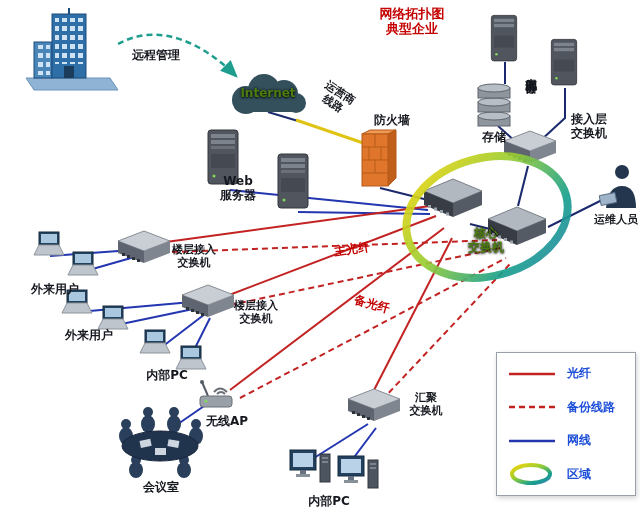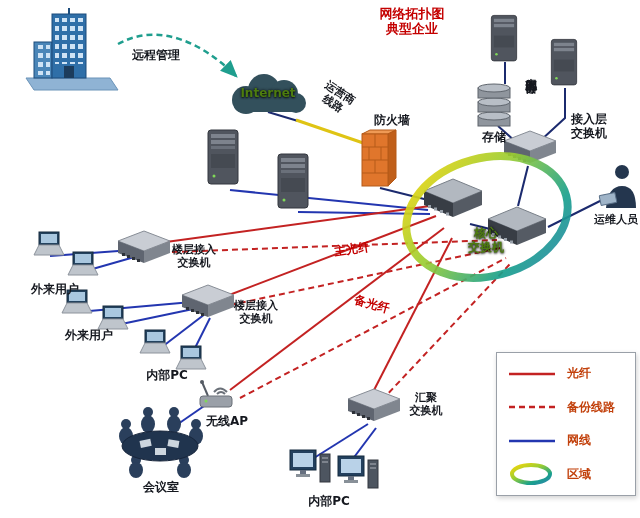--- a/index.html
+++ b/index.html
@@ -11,21 +11,21 @@
   .lbl{position:absolute;z-index:6;font-weight:bold;color:#15181f;font-size:12px;
        line-height:1.18;text-align:center;white-space:nowrap;}
   .lbl .l{display:block;}
   .red{color:#c40000;}
   .white{color:#4d7c0f;text-shadow:0 0 3px rgba(0,0,0,.85),0 1px 2px rgba(0,0,0,.7);}
   .vert{writing-mode:vertical-rl;text-orientation:upright;letter-spacing:1px;}
   .legend{position:absolute;left:496px;top:352px;width:140px;height:144px;z-index:7;
           background:#fff;border:1px solid #9aa0a8;box-shadow:1px 2px 5px rgba(0,0,0,.18);
           display:flex;flex-direction:column;justify-content:space-around;padding:4px 0;box-sizing:border-box;}
   .legend-row{display:flex;align-items:center;gap:10px;padding:0 10px;height:30px;}
-  .legend-label{font-weight:bold;font-size:12px;color:#c2410c;}
+  .legend-label{font-weight:bold;font-size:12px;color:#1d4ed8;}
 </style>
 </head>
 <body>
 
 <div class="stage">
 
   <svg class="lines" width="640" height="518">
     <defs>
       <marker id="arrw" markerWidth="8" markerHeight="8" refX="6" refY="3" orient="auto">
         <path d="M0,0 L7,3 L0,6 z" fill="#1f9e8e"></path>
@@ -387,20 +387,24 @@
 
   <div class="lbl white" style="left:230px;top:86px;width:76px">Internet</div>
 
   <div class="lbl" style="left:308px;top:86px;width:56px;font-size:11px;transform:rotate(33deg)">
     <span class="l">运营商</span>
     <span class="l">线路</span>
   </div>
 
   <div class="lbl" style="left:366px;top:113px;width:52px">防火墙</div>
 
+  <div class="lbl" style="left:200px;top:174px;width:76px">
+    <span class="l">Web</span>
+    <span class="l">服务器</span>
+  </div>
 
   <div class="lbl vert" style="left:524px;top:24px;height:92px">内部服务器</div>
 
   <div class="lbl" style="left:474px;top:130px;width:40px">存储</div>
 
   <div class="lbl" style="left:560px;top:112px;width:58px">
     <span class="l">接入层</span>
     <span class="l">交换机</span>
   </div>
 

